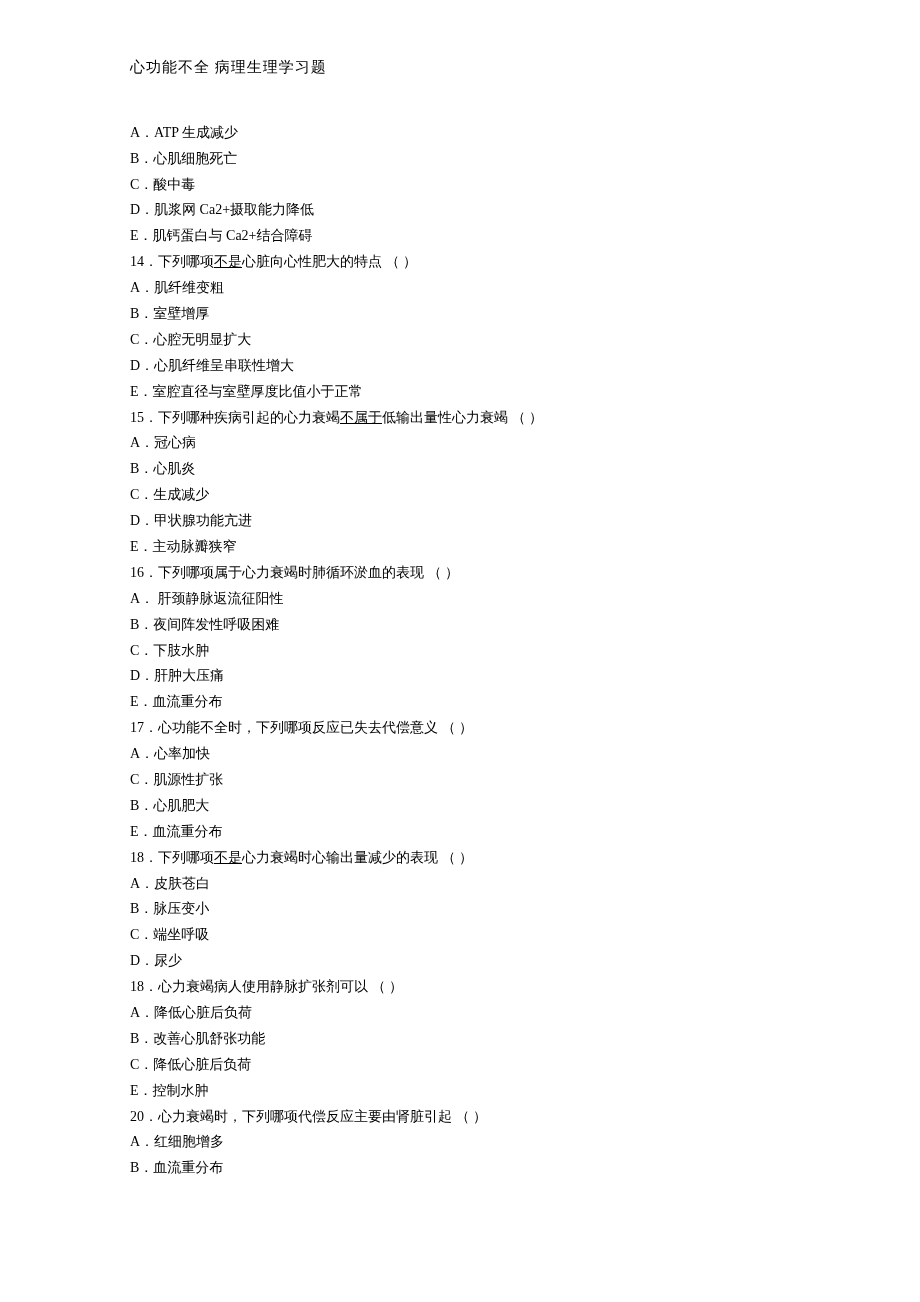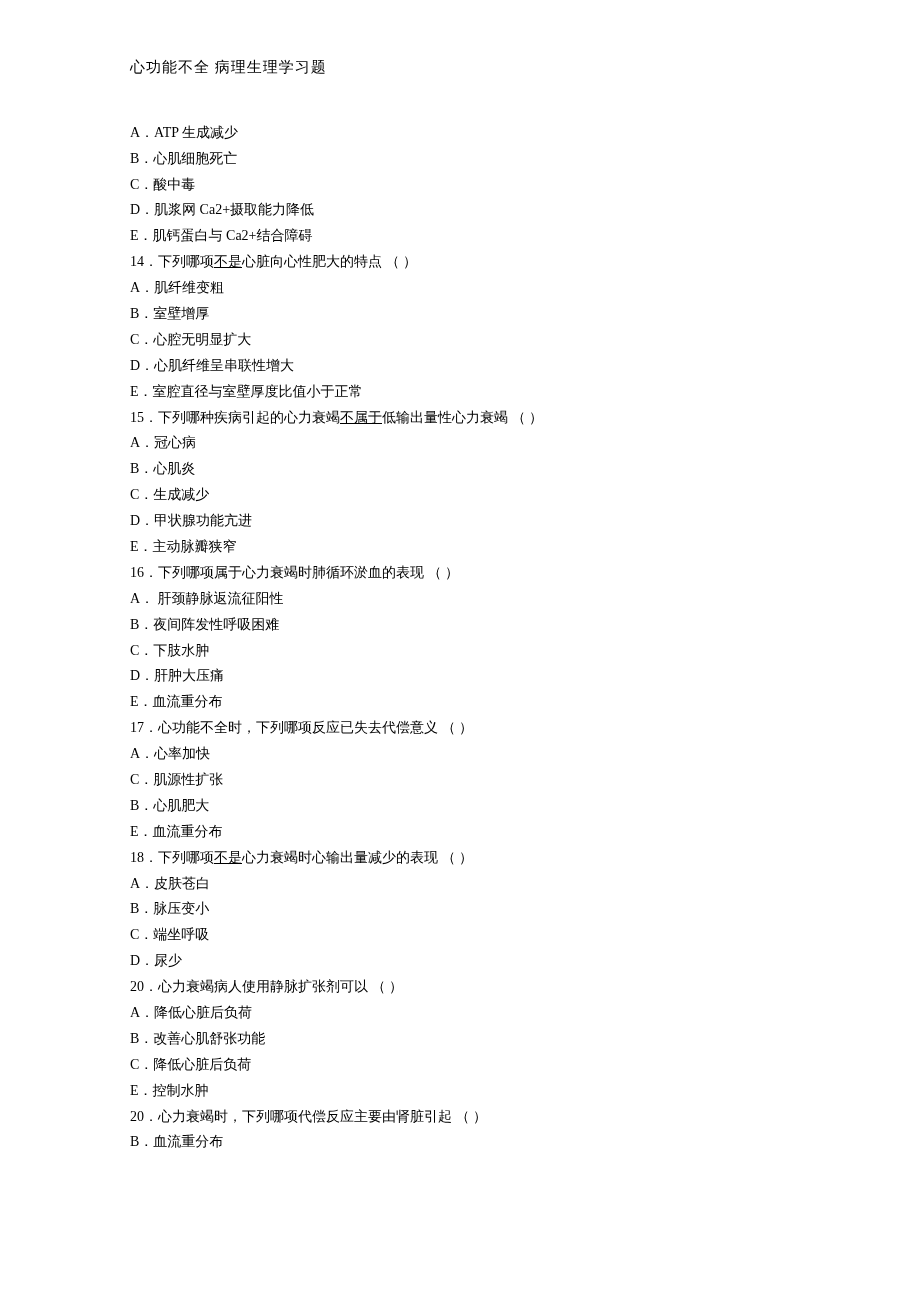--- a/index.html
+++ b/index.html
@@ -79,23 +79,24 @@
 
 <div>
   <div class="line"><span>18．下列哪项</span><span class="underline">不是</span><span>心力衰竭时心输出量减少的表现 （ ）</span></div>
   <div class="line">A．皮肤苍白</div>
   <div class="line">B．脉压变小</div>
   <div class="line">C．端坐呼吸</div>
   <div class="line">D．尿少</div>
 </div>
 
 <div>
-  <div class="line">20．心力衰竭病人使用静脉扩张剂可以 （ ）</div>
+  <div class="line">18．心力衰竭病人使用静脉扩张剂可以 （ ）</div>
   <div class="line">A．降低心脏后负荷</div>
   <div class="line">B．改善心肌舒张功能</div>
   <div class="line">C．降低心脏后负荷</div>
   <div class="line">E．控制水肿</div>
 </div>
 
 <div>
   <div class="line">20．心力衰竭时，下列哪项代偿反应主要由肾脏引起 （ ）</div>
+  <div class="line">A．红细胞增多</div>
   <div class="line">B．血流重分布</div>
 </div>
 
 </body></html>

